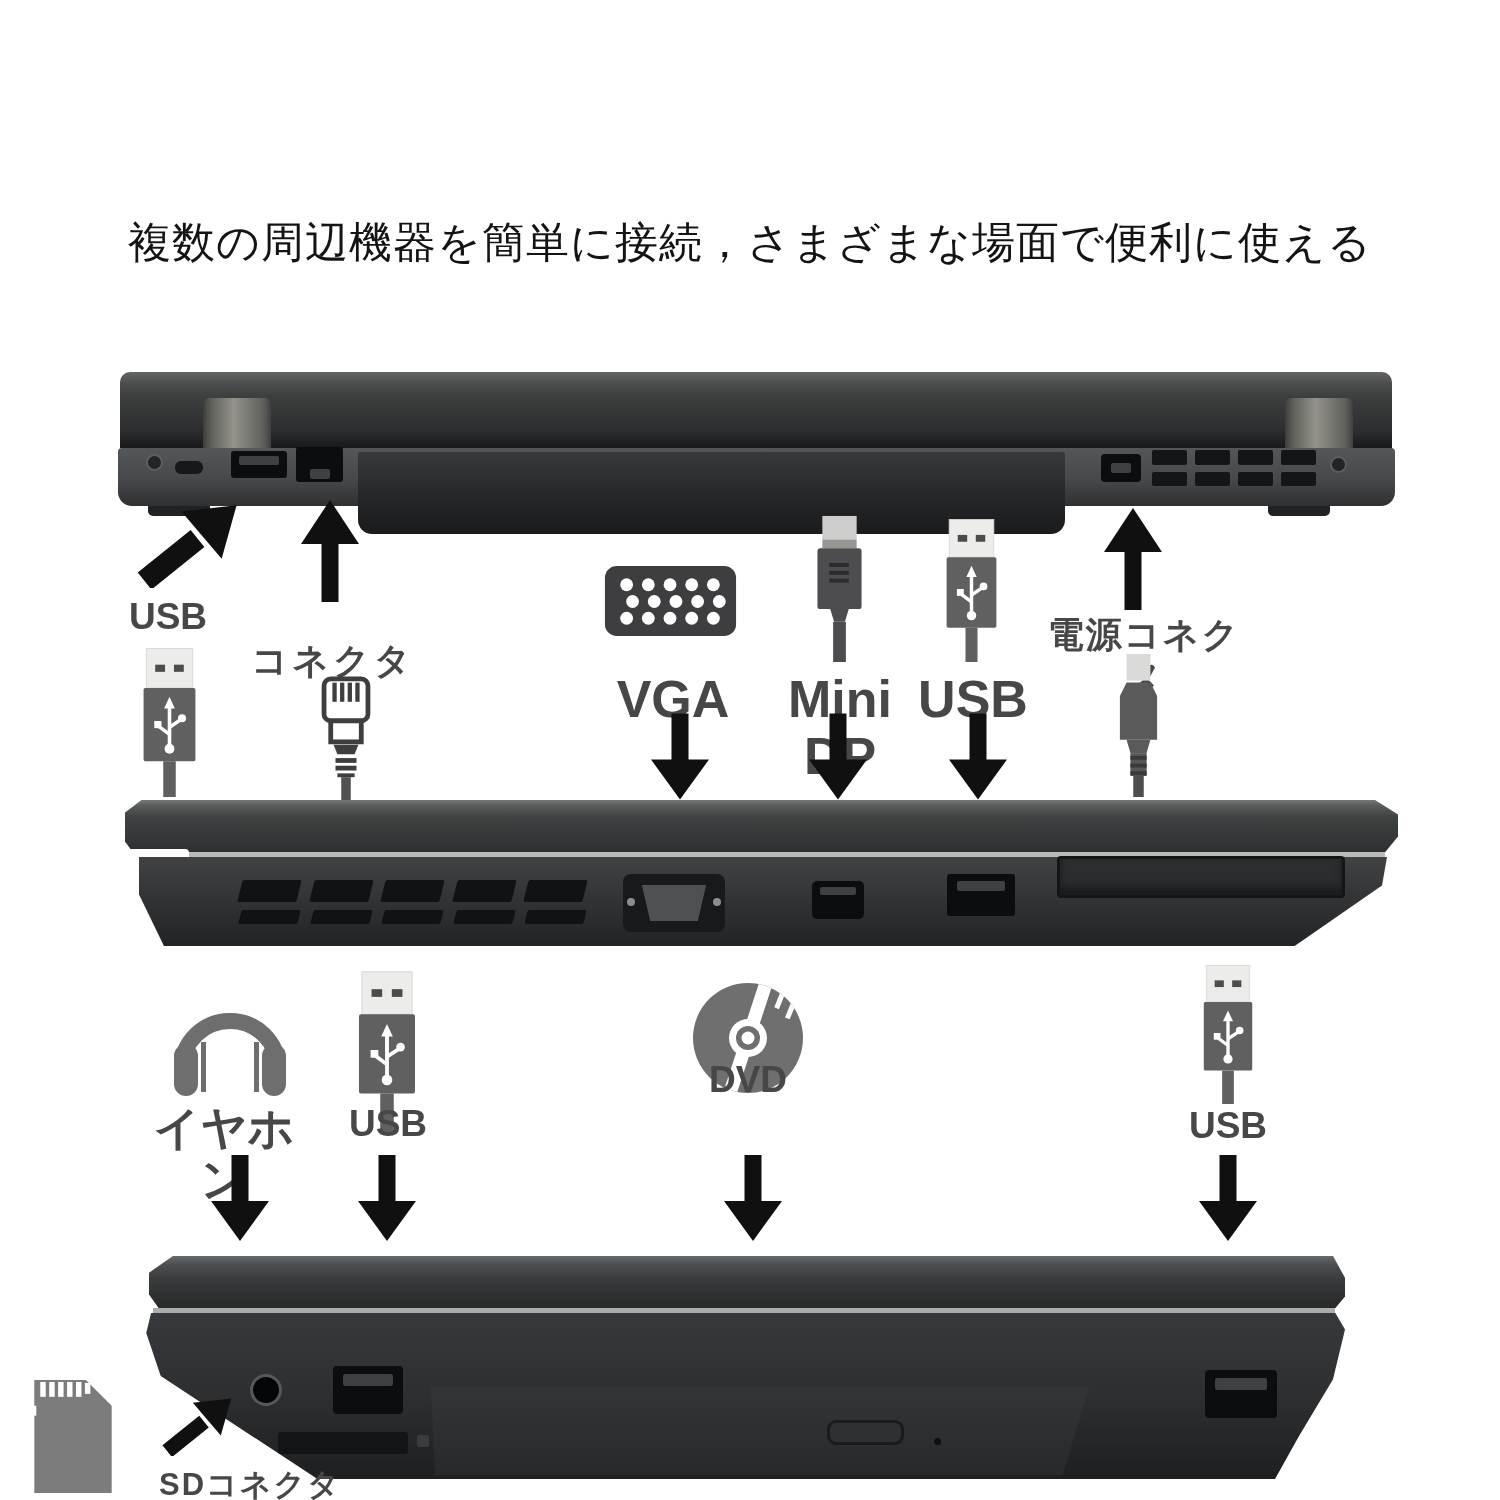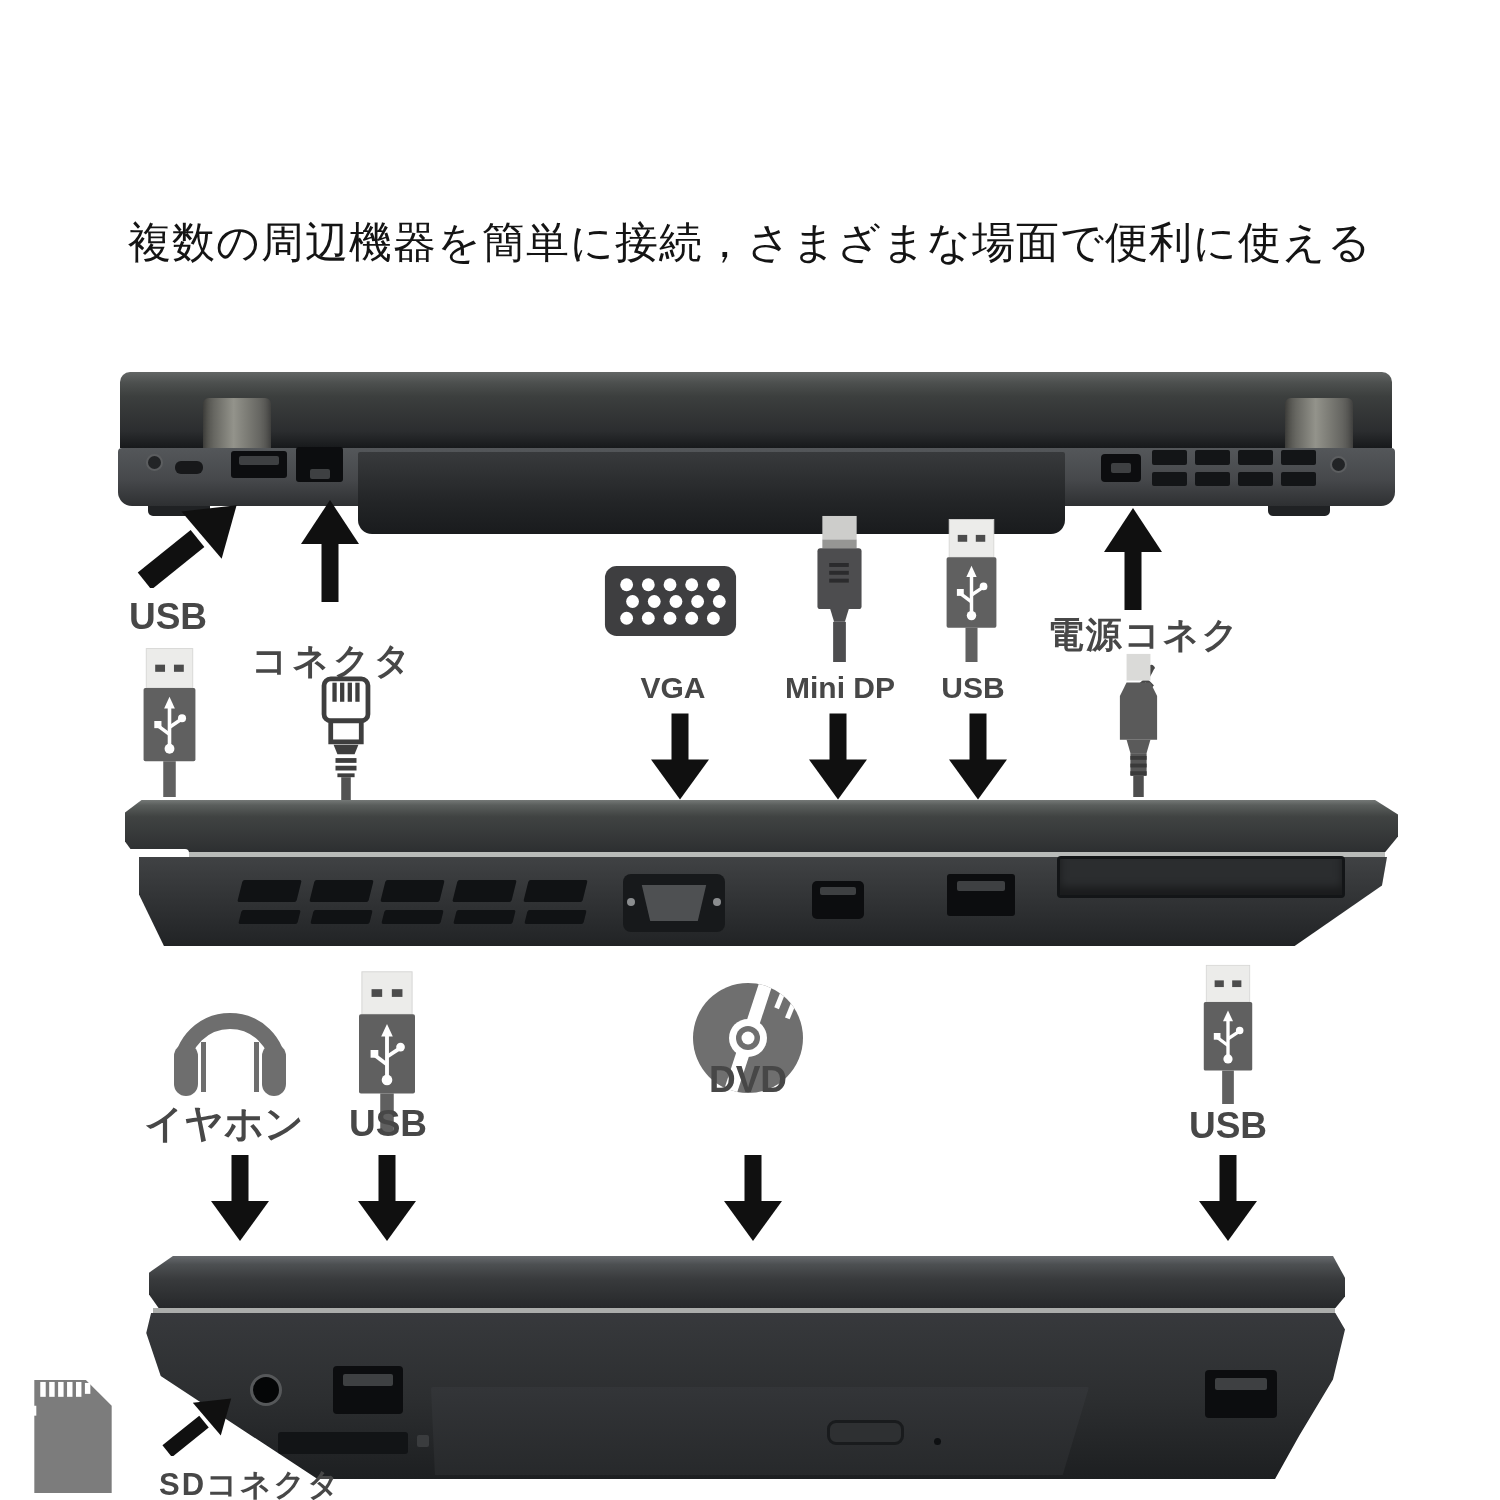--- a/index.html
+++ b/index.html
@@ -7,21 +7,21 @@
           font-family:"Liberation Sans","DejaVu Sans",sans-serif;}
 
   
   .title{position:absolute;left:0;top:76px;width:1500px;text-align:center;
          font-size:98px;font-weight:700;color:#000;letter-spacing:2px;line-height:1.05;}
   .subtitle{position:absolute;left:0;top:214px;width:1500px;text-align:center;
          font-size:43px;font-weight:400;color:#141414;letter-spacing:1px;}
 
   
   .plabel{position:absolute;text-align:center;color:#474747;font-weight:700;line-height:1.1;}
-  .f37{font-size:37px;} .f36{font-size:36px;} .f38{font-size:30px;} .f35{font-size:39px;} .f31{font-size:31px;}
+  .f37{font-size:37px;} .f36{font-size:36px;} .f38{font-size:52px;} .f35{font-size:46px;} .f31{font-size:31px;}
 
   
   .laptop{position:absolute;}
   .port{position:absolute;background:#0c0d0f;border-radius:3px;}
   .port .tab{position:absolute;left:50%;transform:translateX(-50%);background:#3e4042;border-radius:2px;}
 
   
   .bv{left:118px;top:370px;width:1277px;height:176px;}
   .bv-lid{position:absolute;left:2px;top:2px;width:1272px;height:76px;border-radius:10px 10px 0 0;
       background:linear-gradient(180deg,#636665 0%,#4d504f 14%,#3c3f3e 32%,#2b2d2f 78%,#17191b 100%);}

